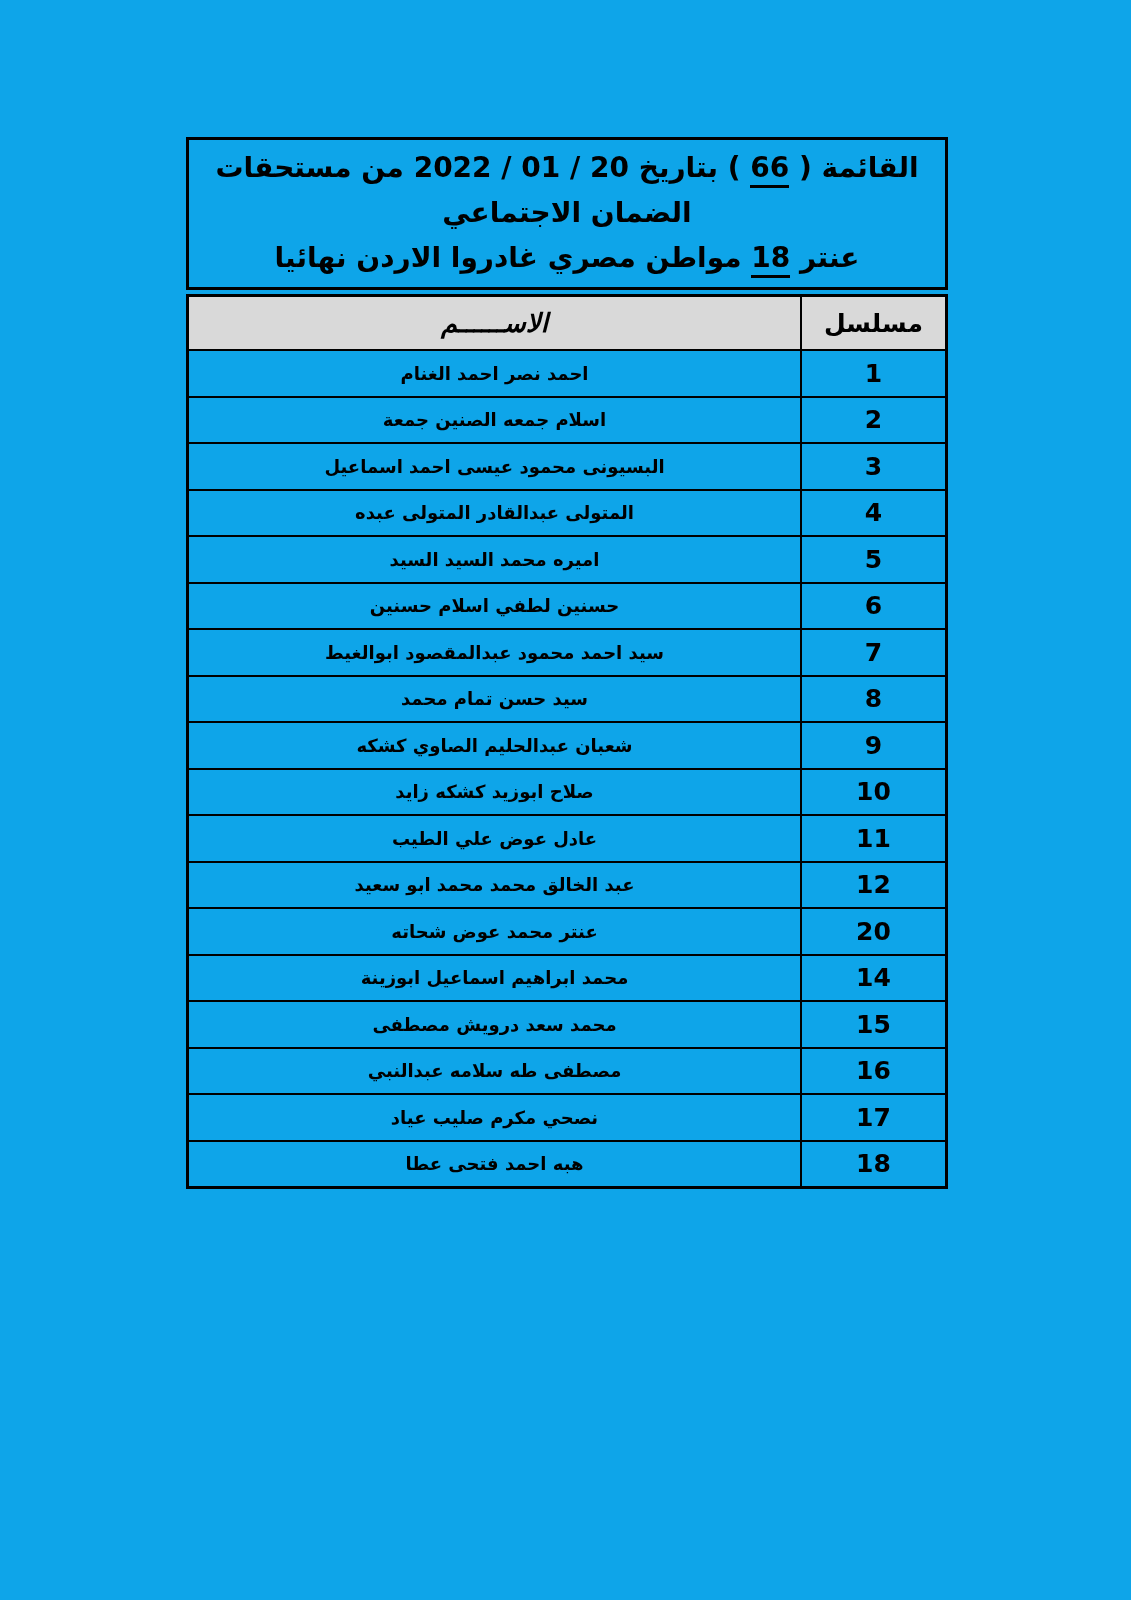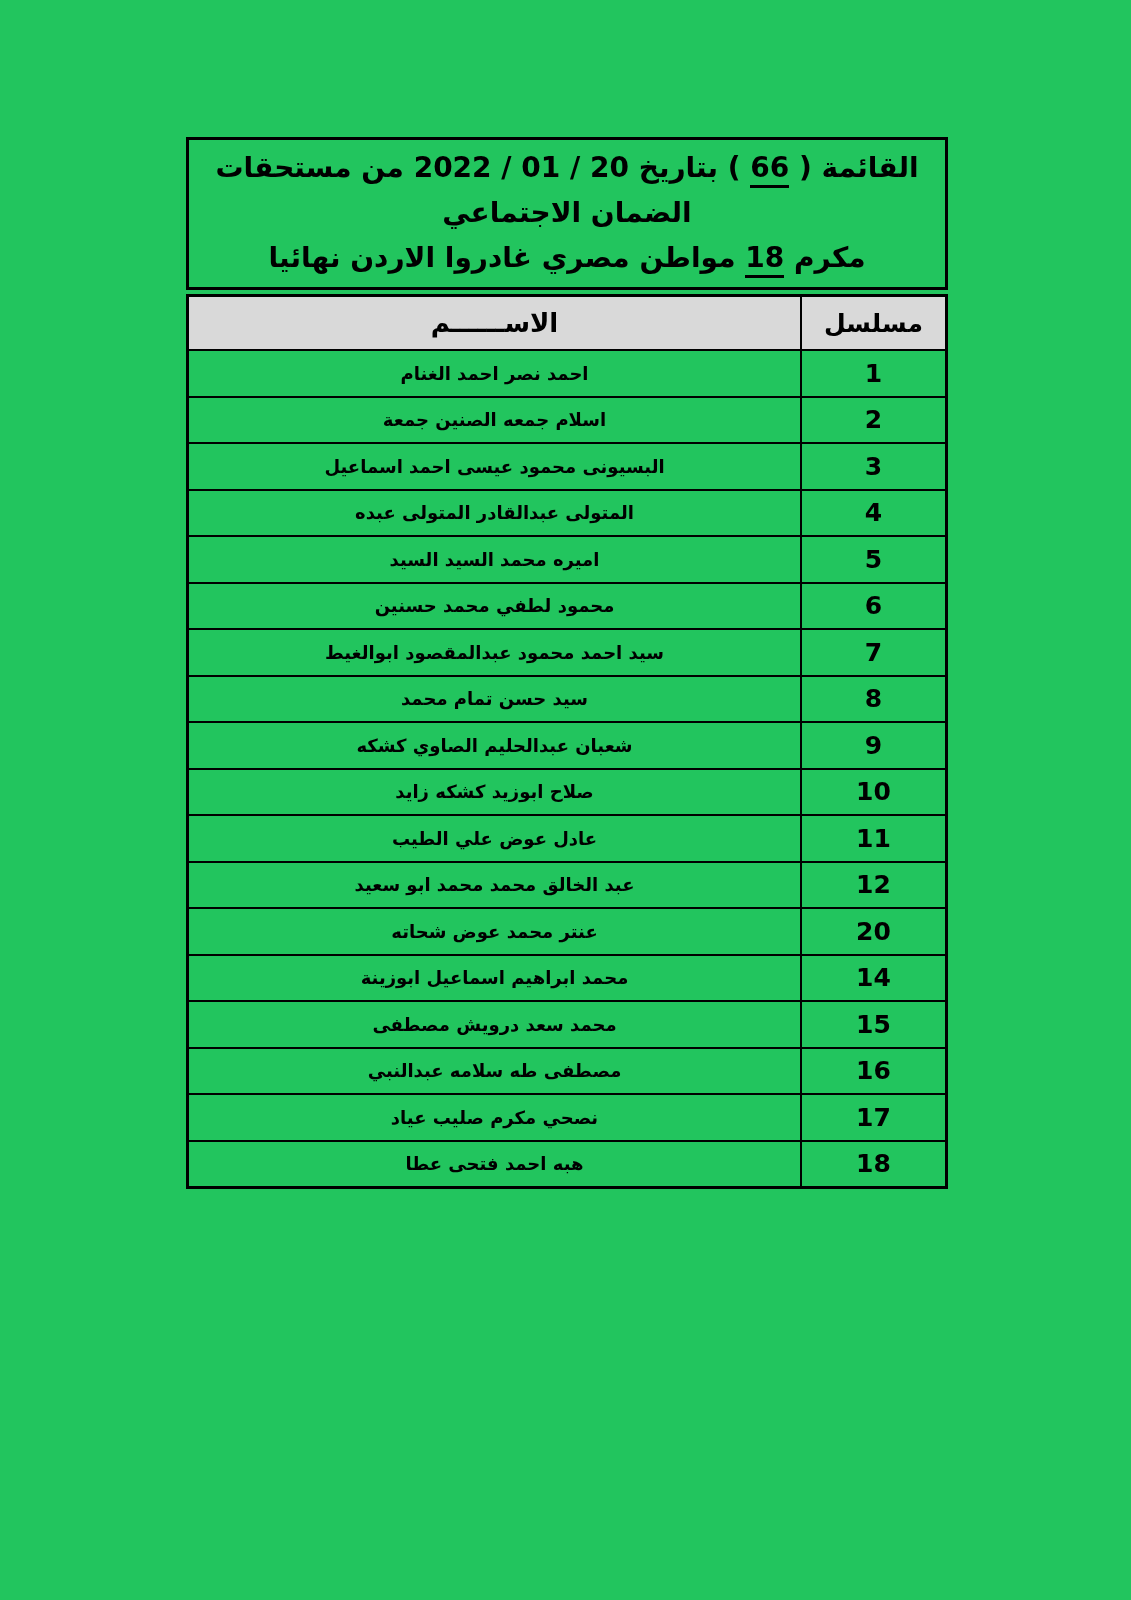--- a/index.html
+++ b/index.html
@@ -11,21 +11,21 @@
     width: 1131px;
     height: 1600px;
     font-family: "DejaVu Sans", sans-serif;
     color: #000000;
     position: relative;
   }
   .sheet {
     position: relative;
     width: 1131px;
     height: 1600px;
-    background: #22c55e;
+    background: #0ea5e9;
     overflow: hidden;
   }
   .content {
     position: absolute;
     left: 186px;
     top: 137px;
     width: 762px;
     direction: rtl;
   }
   .title-box {
@@ -64,20 +64,21 @@
     height: 52px;
     background: #d9d9d9;
     font-size: 25px;
     text-align: center;
     margin-left: 31px;
   }
   th.name-col {
     background: #d9d9d9;
     font-size: 26px;
     text-align: center;
+    font-style: italic;
   }
   td.serial {
     text-align: center;
     font-size: 25px;
     height: 44.5px;
   }
   td.name {
     text-align: center;
     padding-left: 6px;
     padding-right: 25px;
@@ -85,21 +86,21 @@
   }
 </style>
 </head>
 <body>
 
 <div class="sheet">
   <div class="content">
 
     <div class="title-box" dir="rtl">
       <div><span>القائمة ( </span><span class="u">66</span><span> ) بتاريخ 20 / 01 / 2022 من مستحقات الضمان الاجتماعي</span></div>
-      <div><span>مكرم </span><span class="u">18</span><span> مواطن مصري غادروا الاردن نهائيا</span></div>
+      <div><span>عنتر </span><span class="u">18</span><span> مواطن مصري غادروا الاردن نهائيا</span></div>
     </div>
 
     <table class="names" dir="rtl">
       <thead>
         <tr>
           <th class="serial-col">مسلسل</th>
           <th class="name-col">الاســــــم</th>
         </tr>
       </thead>
       <tbody>
@@ -118,21 +119,21 @@
         <tr>
           <td class="serial">4</td>
           <td class="name">المتولى عبدالقادر المتولى عبده</td>
         </tr>
         <tr>
           <td class="serial">5</td>
           <td class="name">اميره محمد السيد السيد</td>
         </tr>
         <tr>
           <td class="serial">6</td>
-          <td class="name">محمود لطفي محمد حسنين</td>
+          <td class="name">حسنين لطفي اسلام حسنين</td>
         </tr>
         <tr>
           <td class="serial">7</td>
           <td class="name">سيد احمد محمود عبدالمقصود ابوالغيط</td>
         </tr>
         <tr>
           <td class="serial">8</td>
           <td class="name">سيد حسن تمام محمد</td>
         </tr>
         <tr>

